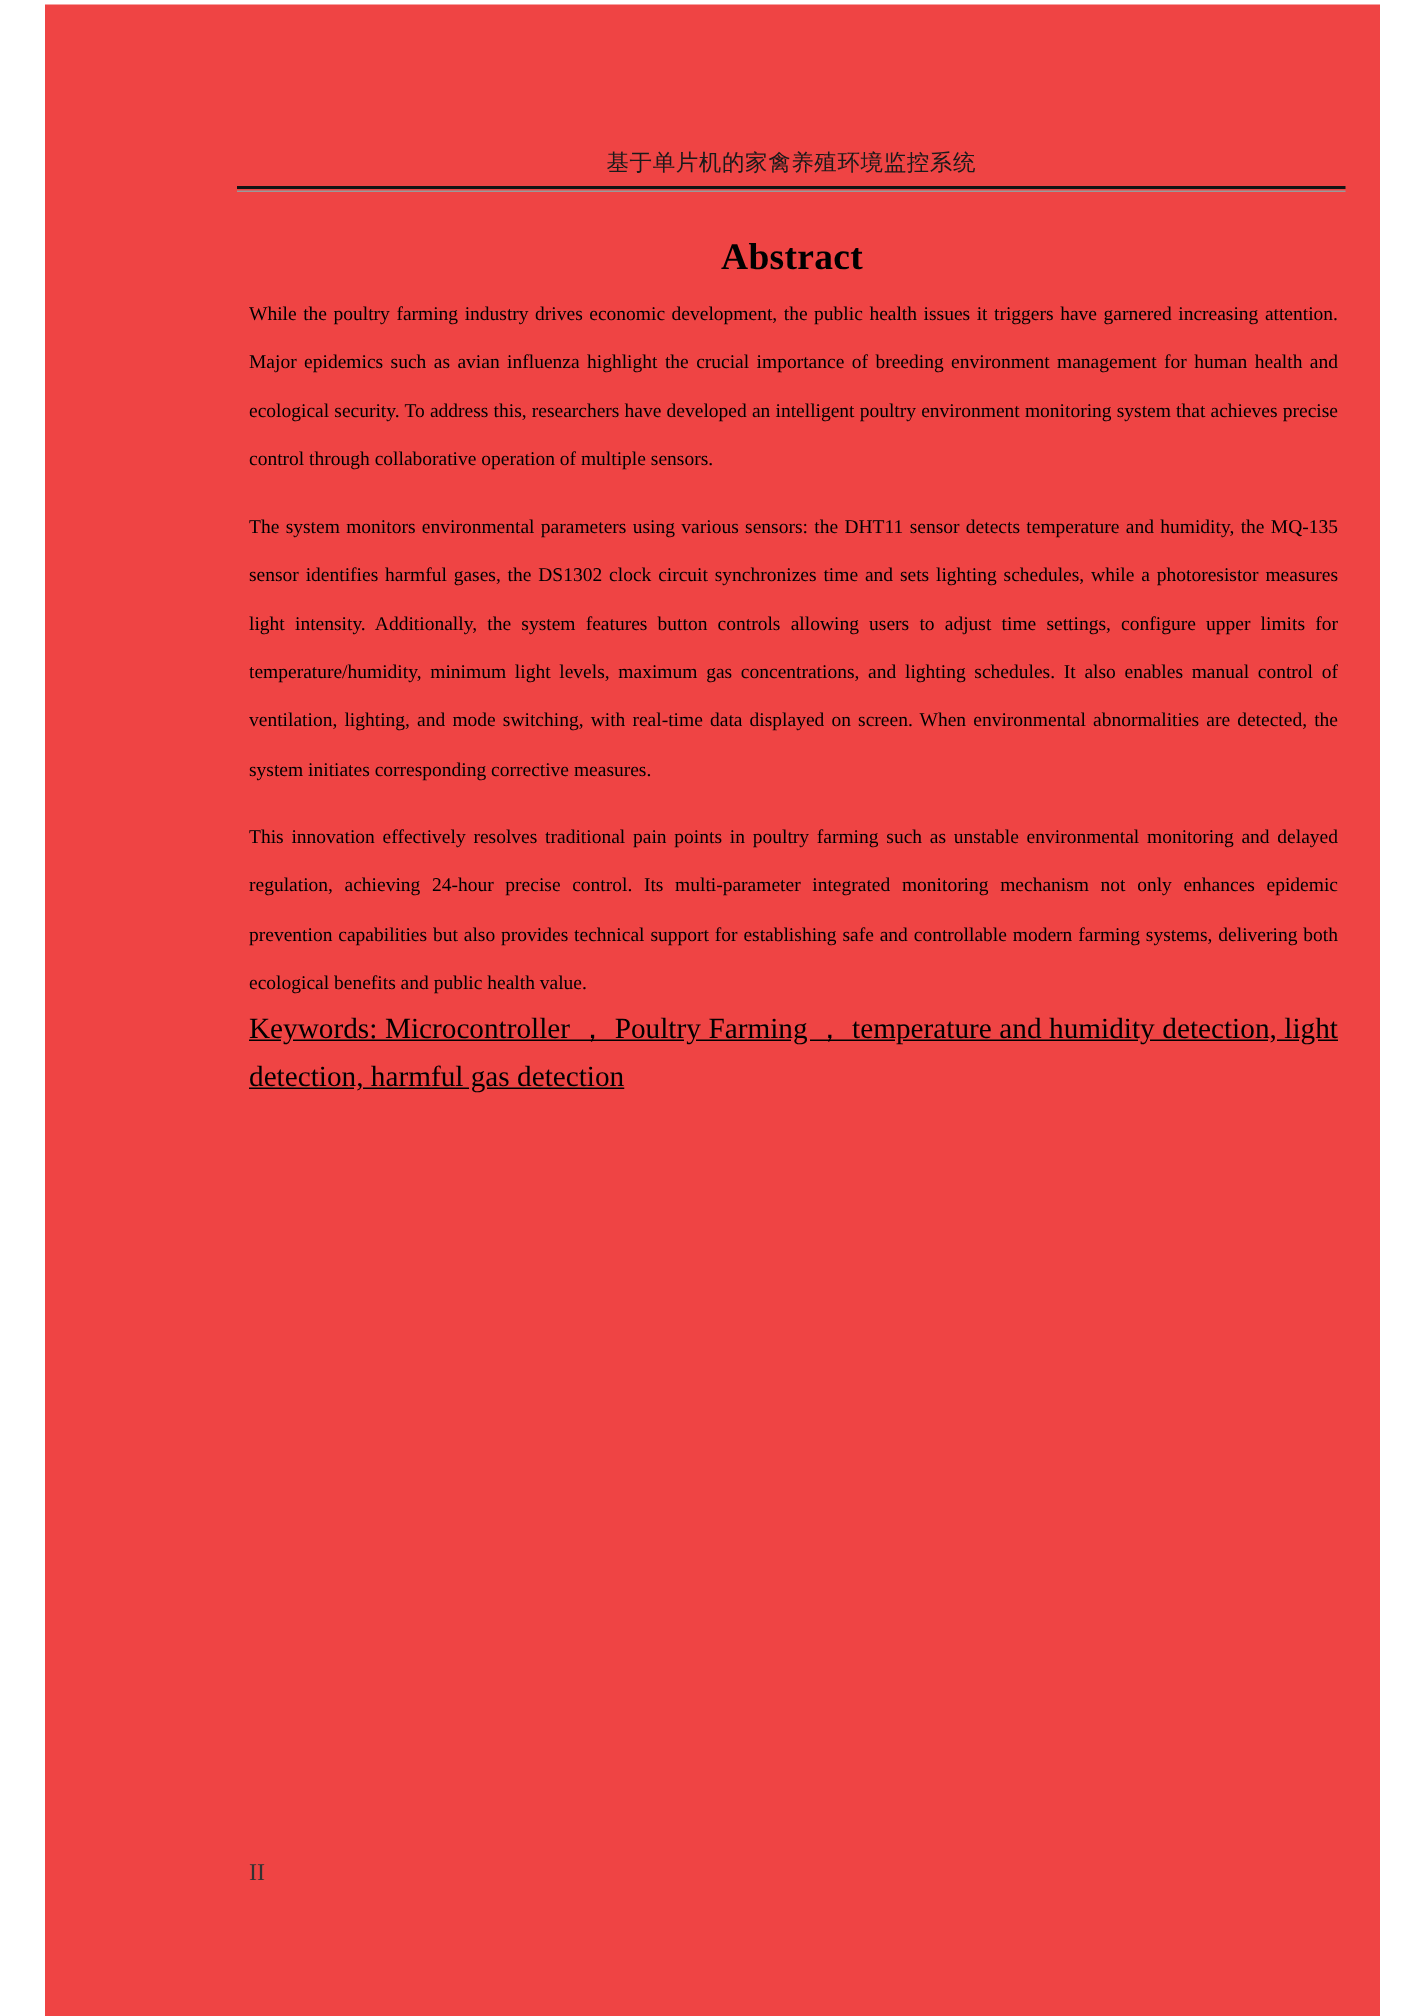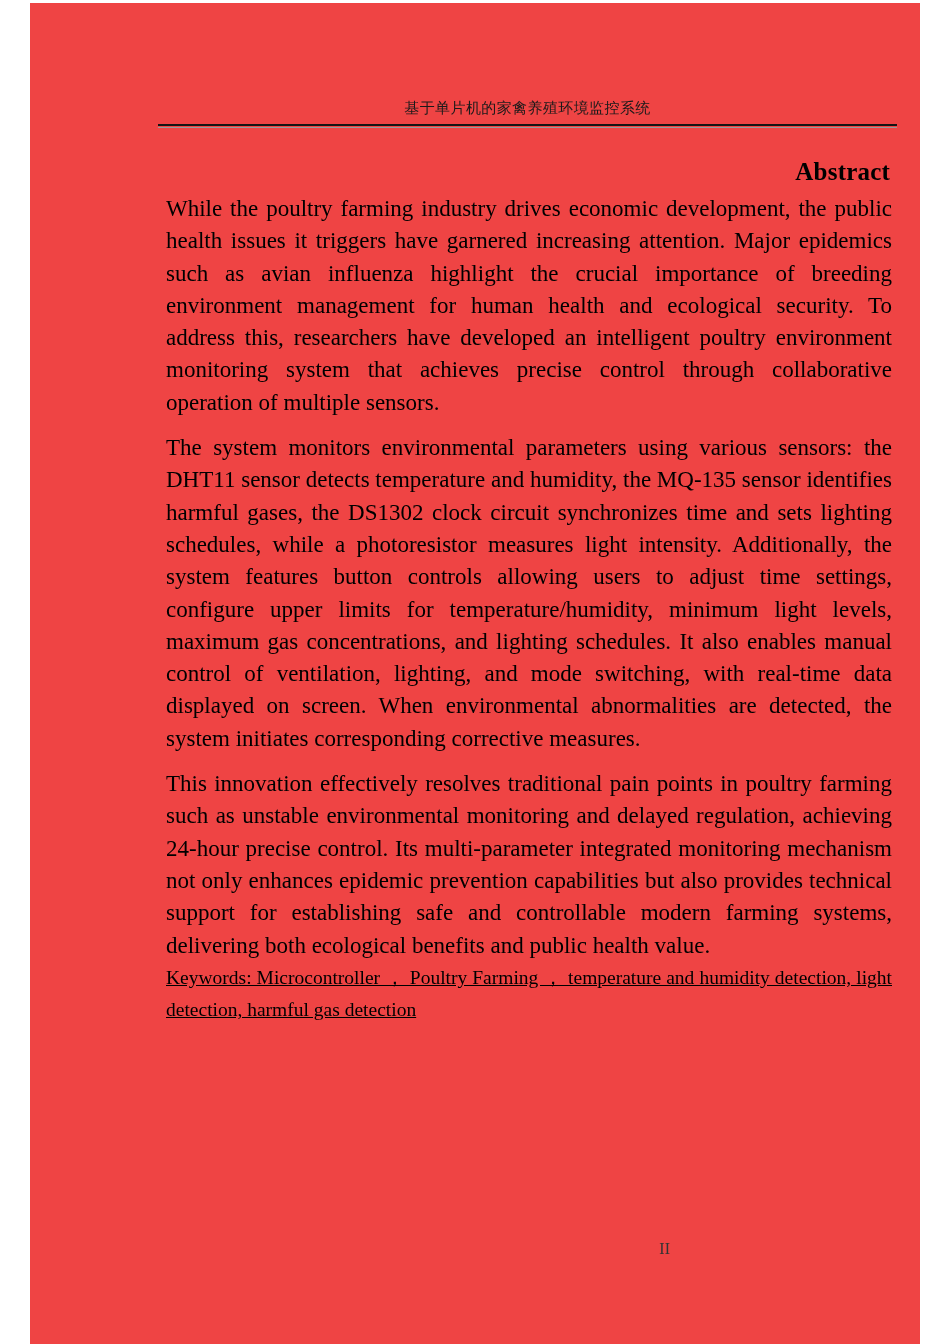--- a/index.html
+++ b/index.html
@@ -56,38 +56,38 @@
     height: 1px;
     background: #9a9a9a;
   }
 
   
   .abstract-title {
     position: absolute;
     left: 136px;
     top: 136px;
     width: 724px;
-    text-align: right;
+    text-align: center;
     font-size: 25px;
     line-height: 32px;
     font-weight: bold;
     letter-spacing: 0.2px;
   }
 
   
   .body-block {
     position: absolute;
     left: 136px;
     top: 190px;
     width: 726px;
   }
 
   .para {
     margin: 0 0 13px 0;
-    font-size: 23px;
+    font-size: 13px;
     line-height: 32.3px;
     text-align: justify;
     text-justify: inter-word;
     -webkit-hyphens: none;
     hyphens: none;
   }
 
   .para.last-para {
     margin-bottom: 0;
   }
@@ -100,21 +100,21 @@
     text-justify: inter-word;
     text-decoration: underline;
   }
 
   
   .page-footer {
     position: absolute;
     left: 136px;
     top: 1236px;
     width: 504px;
-    text-align: right;
+    text-align: left;
     font-size: 16px;
     line-height: 20px;
     color: #333333;
   }
 </style>
 </head>
 <body>
 
 <div class="page">
 

